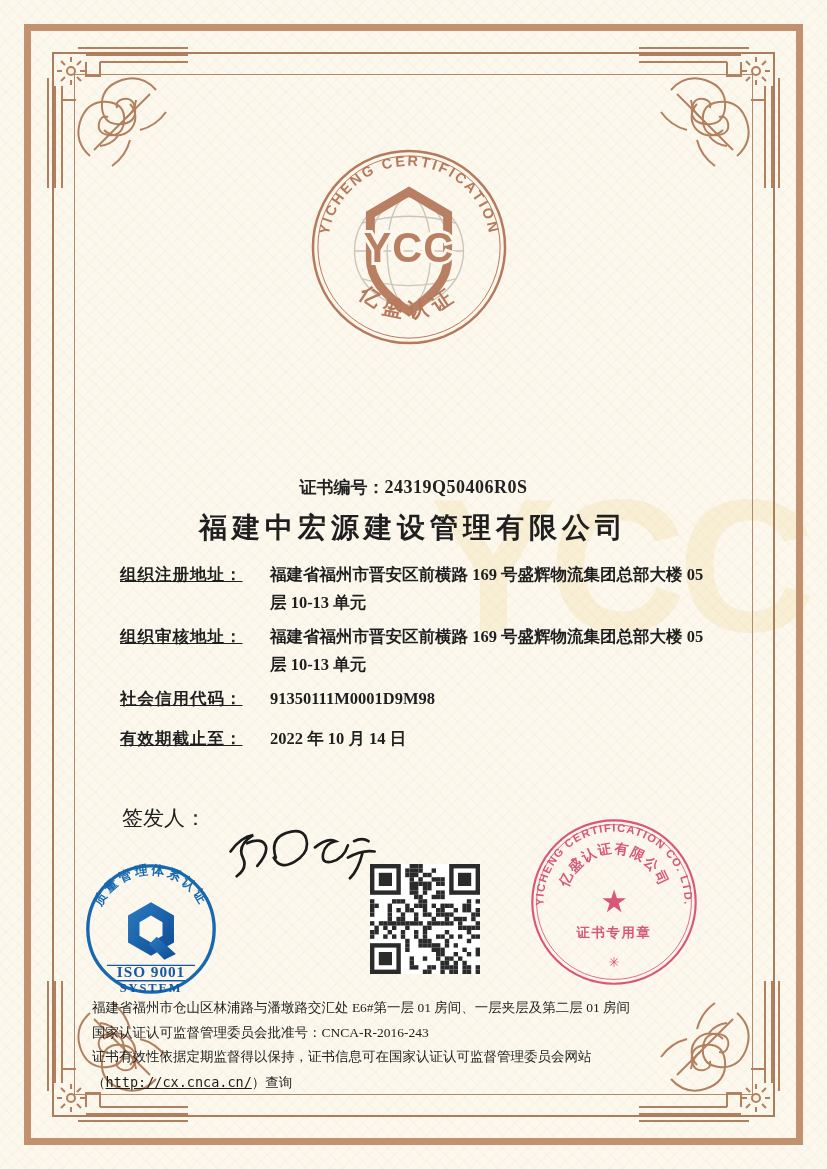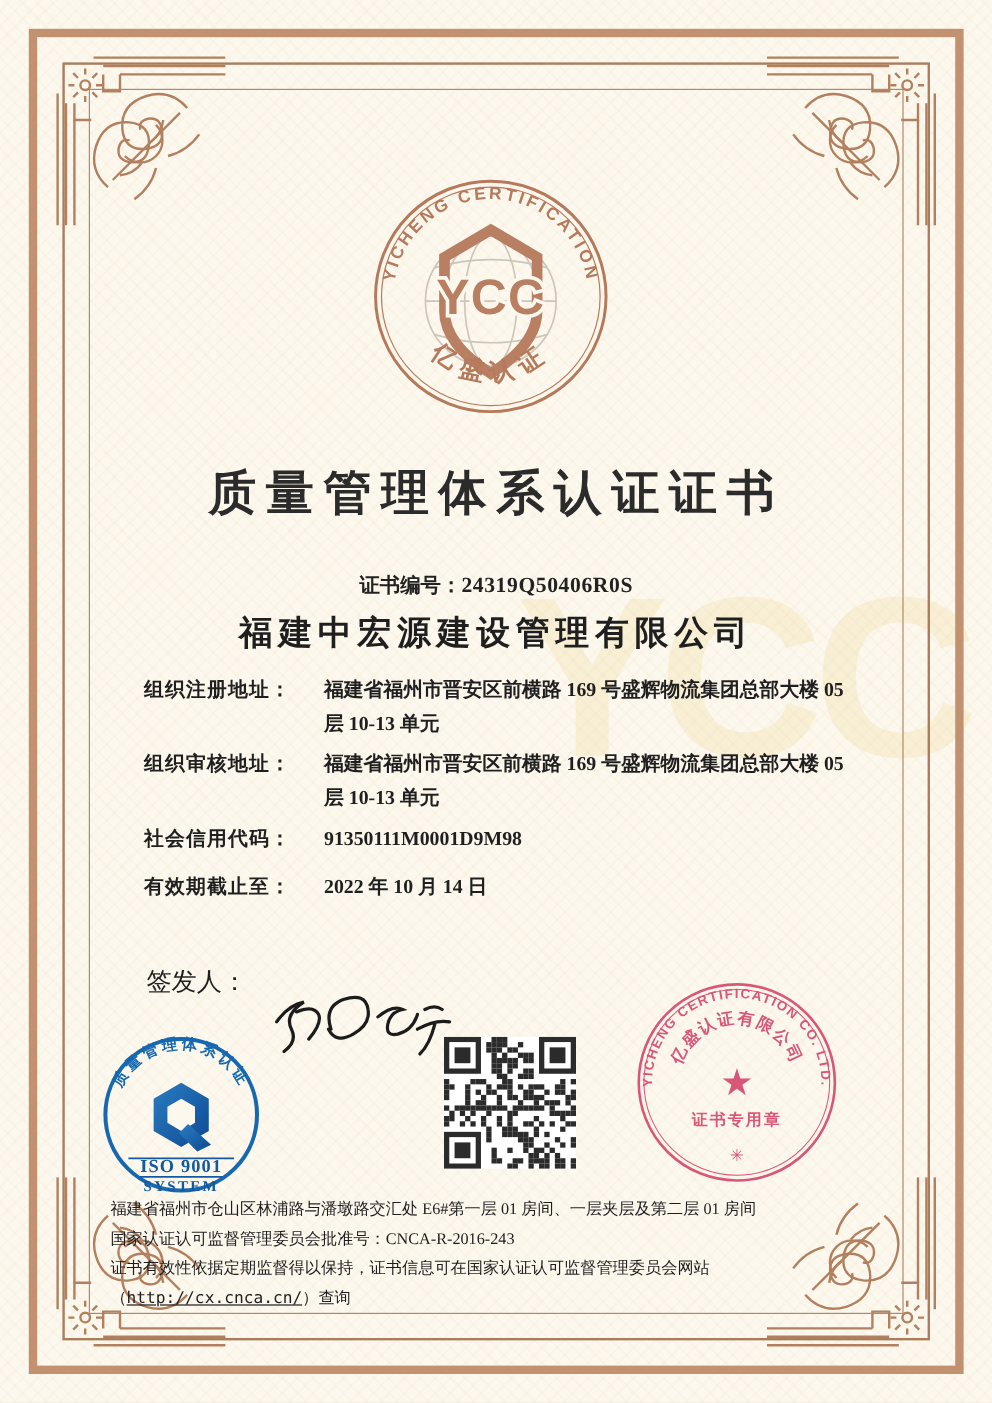--- a/index.html
+++ b/index.html
@@ -38,21 +38,21 @@
   .certno{position:absolute;top:476px;left:0;width:100%;text-align:center;font-size:17px;font-weight:bold;color:#222;}
   .certno .num{font-size:18px;letter-spacing:0.5px;}
   .certify{position:absolute;top:488px;left:0;width:100%;text-align:center;font-size:15px;font-weight:bold;color:#222;}
   .company{
     position:absolute;top:509px;left:0;width:100%;text-align:center;
     font-size:28px;font-weight:bold;letter-spacing:5px;color:#1f1f1f;
   }
 
   .fields{position:absolute;left:120px;top:561px;width:596px;}
   .frow{display:flex;align-items:flex-start;margin-bottom:6px;font-size:16.5px;font-weight:bold;line-height:28px;color:#1f1f1f;}
-  .flabel{flex:0 0 150px;letter-spacing:1px;}
+  .flabel{flex:0 0 150px;letter-spacing:1px;text-decoration:underline;}
   .fvalue{flex:1;}
   .extra-label{margin-left:48px;}
 
   .signer{position:absolute;left:122px;top:804px;font-size:21px;font-weight:normal;color:#1f1f1f;}
   .signature{position:absolute;left:212px;top:812px;width:175px;height:78px;}
 
   .iso-badge{position:absolute;left:84px;top:862px;width:134px;height:134px;}
   .qr{position:absolute;left:370px;top:864px;width:110px;height:110px;}
   .stamp{position:absolute;left:528px;top:816px;width:172px;height:172px;opacity:0.92;}
 
@@ -148,21 +148,20 @@
     <path d="M100,44 L139,67 V112 Q139,140 100,165 Q61,140 61,112 V67 Z" fill="none" stroke="#b97f62" stroke-width="9"></path>
     <text x="100" y="115" text-anchor="middle" font-family="Liberation Sans, DejaVu Sans, sans-serif" font-size="42" font-weight="bold" fill="#b97f62" stroke="#fcf8ee" stroke-width="6" paint-order="stroke" letter-spacing="1">YCC</text>
     <text font-family="Liberation Sans, DejaVu Sans, sans-serif" font-size="14.5" font-weight="bold" fill="#b5795c" letter-spacing="2.5">
       <textPath href="#logoTopArc" startOffset="50%" text-anchor="middle">YICHENG CERTIFICATION</textPath>
     </text>
     <text font-size="21" font-weight="bold" fill="#b5795c" letter-spacing="7">
       <textPath href="#logoBotArc" startOffset="50%" text-anchor="middle">亿盛认证</textPath>
     </text>
   </svg>
 
-  <div class="title">质量管理体系认证证书</div>
 
   <div class="certno"><span>证书编号：</span><span class="num">24319Q50406R0S</span></div>
 
 
   <div class="company">福建中宏源建设管理有限公司</div>
 
   <div class="fields">
     <div class="frow">
       <span class="flabel">组织注册地址：</span>
       <span class="fvalue">福建省福州市晋安区前横路 169 号盛辉物流集团总部大楼 05 层 10-13 单元</span>

